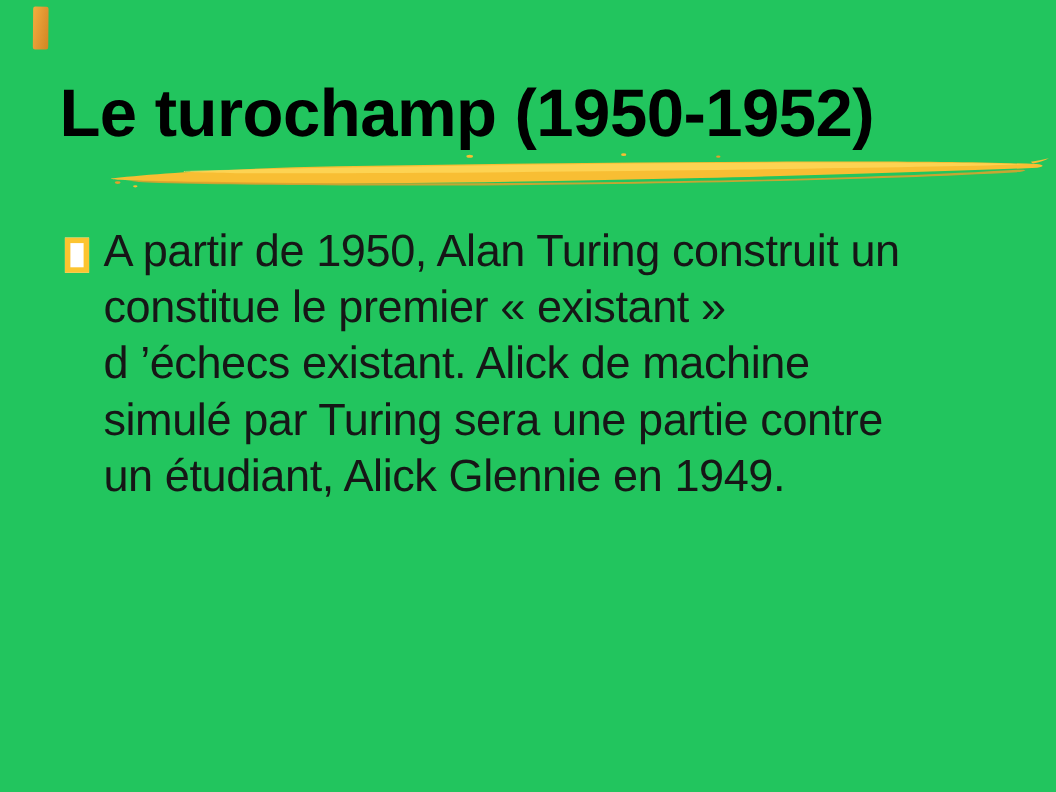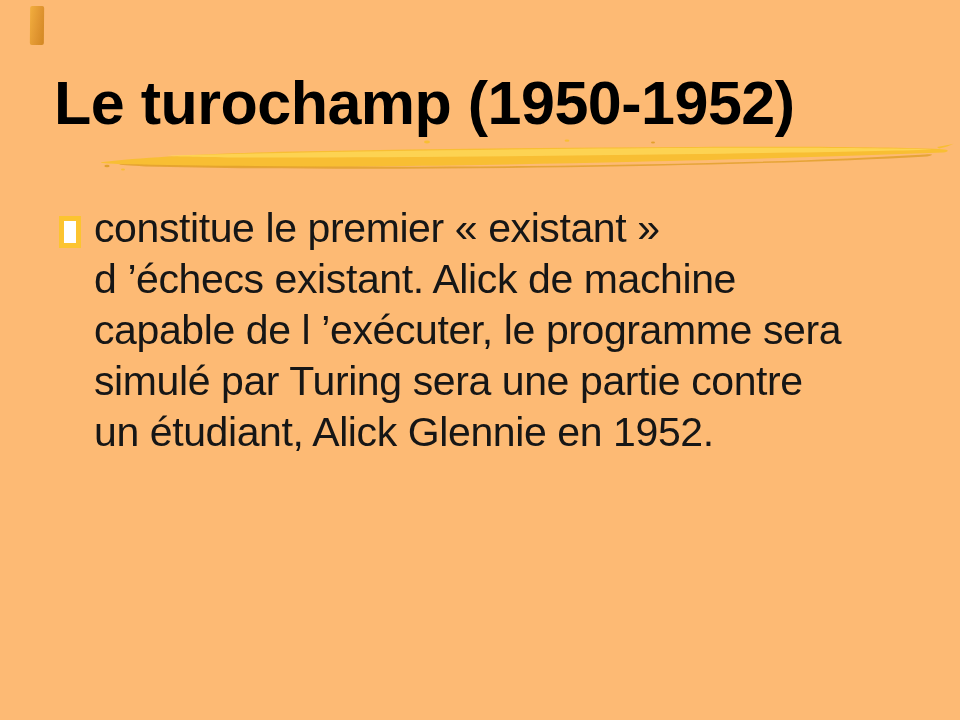--- a/index.html
+++ b/index.html
@@ -4,21 +4,21 @@
 <style>
   html, body {
     margin: 0;
     padding: 0;
     background: #ffffff;
   }
   .slide {
     position: relative;
     width: 960px;
     height: 720px;
-    background: #fdba74;
+    background: #22c55e;
     overflow: hidden;
     font-family: "Liberation Sans", sans-serif;
   }
   
   .corner-mark {
     position: absolute;
     left: 30px;
     top: 6px;
     width: 14px;
     height: 39px;
@@ -98,20 +98,20 @@
       <ellipse cx="10" cy="30" rx="2.6" ry="1.2" fill="#E2A02C"></ellipse>
       <ellipse cx="26" cy="33.4" rx="2" ry="1" fill="#F8BE33"></ellipse>
 
       <path d="M840,11 C848,9.6 854,8.6 857,7.6 C853,9.8 848,11.4 842,12.6 Z" fill="#F8BE33"></path>
     </svg>
   </div>
 
   <span class="bullet-square"></span>
 
   <div class="paragraph">
+    <div class="line">A partir de 1950, Alan Turing construit un</div>
     <div class="line">constitue le premier « existant »</div>
     <div class="line">d ’échecs existant. Alick de machine</div>
-    <div class="line">capable de l ’exécuter, le programme sera</div>
     <div class="line">simulé par Turing sera une partie contre</div>
-    <div class="line">un étudiant, Alick Glennie en 1952.</div>
+    <div class="line">un étudiant, Alick Glennie en 1949.</div>
   </div>
 
 </div>
 
 </body></html>

